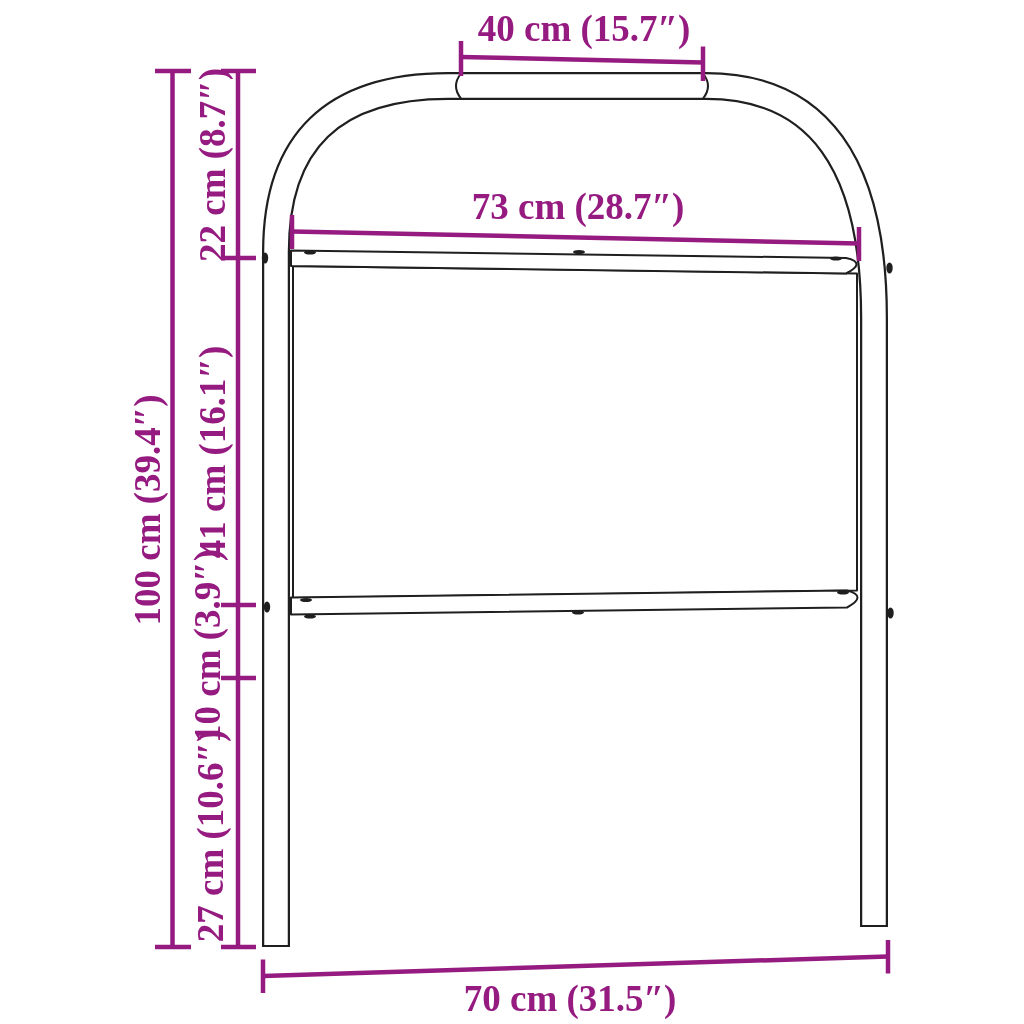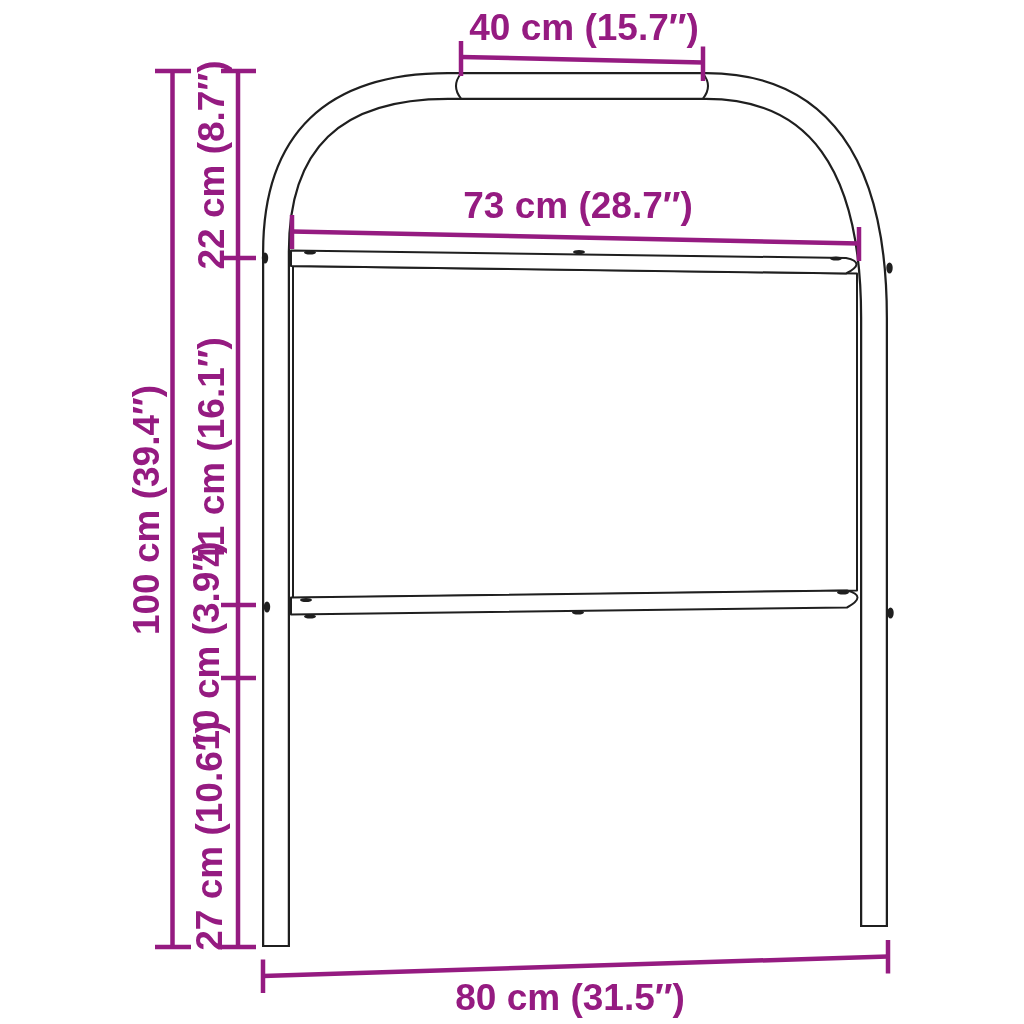--- a/index.html
+++ b/index.html
@@ -6,21 +6,21 @@
     --accent:#951b81;
     --ink:#1f1f1f;
     --bg:#ffffff;
   }
   html,body{margin:0;padding:0;background:var(--bg);}
   #canvas{
     position:relative;
     width:1024px;height:1021px;
     background:var(--bg);
     overflow:hidden;
-    font-family:Liberation Sans, sans-serif;
+    font-family:Liberation Serif, serif;
   }
   #drawing{position:absolute;left:0;top:0;}
   .hoop-outer{fill:none;stroke:var(--ink);stroke-width:28;stroke-linecap:butt;}
   .hoop-inner{fill:none;stroke:#ffffff;stroke-width:23.5;stroke-linecap:butt;}
   .joint{fill:none;stroke:var(--ink);stroke-width:2;}
   .tube{fill:#ffffff;stroke:var(--ink);stroke-width:2;stroke-linejoin:round;}
   .screw{fill:var(--ink);stroke:none;}
   .dim{stroke:var(--accent);stroke-width:4.5;stroke-linecap:butt;fill:none;}
   .dim-label{
     position:absolute;
@@ -108,15 +108,15 @@
   <div class="dim-label vertical" style="left:212px;top:165px;">22 cm (8.7″)</div>
 
   <div class="dim-label vertical" style="left:212px;top:452px;">41 cm (16.1″)</div>
 
   <div class="dim-label vertical" style="left:207px;top:646px;">10 cm (3.9″)</div>
 
   <div class="dim-label vertical" style="left:210px;top:836px;">27 cm (10.6″)</div>
 
   <div class="dim-label vertical" style="left:147px;top:510px;">100 cm (39.4″)</div>
 
-  <div class="dim-label" style="left:570px;top:998px;">80 cm (31.5″)</div>
+  <div class="dim-label" style="left:570px;top:998px;">70 cm (31.5″)</div>
 
 </div>
 
 </body></html>

